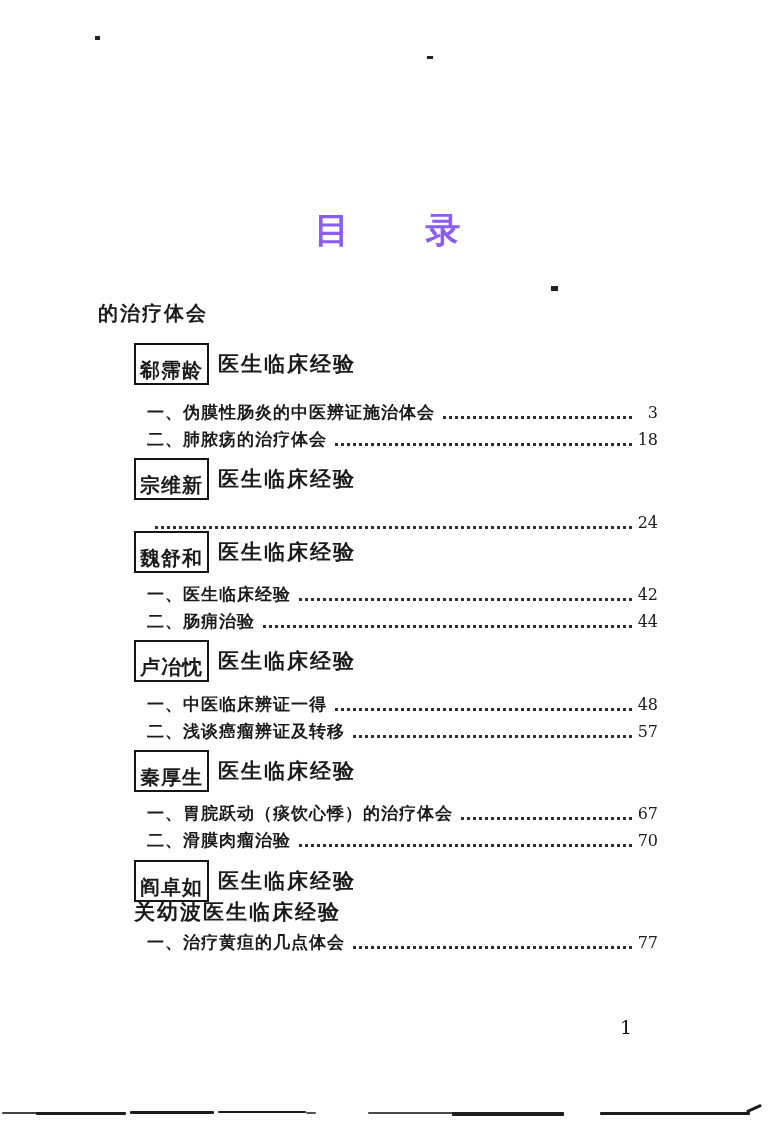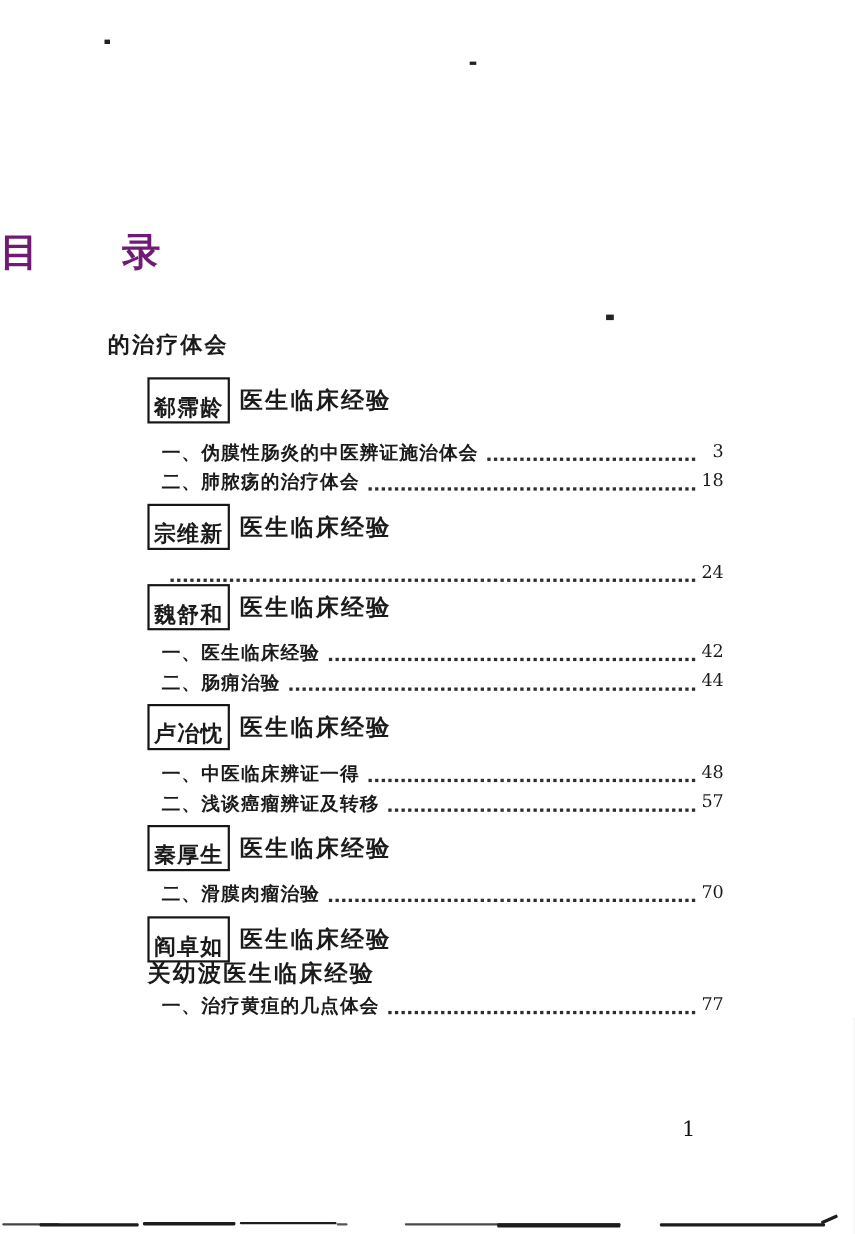--- a/index.html
+++ b/index.html
@@ -14,23 +14,23 @@
     color: #1b1b1b;
   }
 
   
   .title {
     margin: 0;
     padding-top: 210px;
     font-size: 35px;
     line-height: 40px;
     font-weight: bold;
-    text-align: left;
+    text-align: center;
     letter-spacing: 2px;
-    color: #701a75;
+    color: #8b5cf6;
   }
 
   
   .content { margin: 0 119px 0 98px; }
 
   .section-heading {
     margin: 52px 0 0 0;
     font-size: 20px;
     line-height: 23px;
     font-weight: bold;
@@ -70,21 +70,21 @@
   .s7 .doctor-header { margin-top: 3px; height: 26px; }
 
   .entries { margin-top: 15px; }
   .s1 .entries { margin-top: 21px; }
   .s2 .entries { margin-top: 16px; }
   .s4 .entries { margin-top: 16px; }
   .s7 .entries { margin-top: 5px; }
 
   .entry {
     display: flex;
-    align-items: flex-start;
+    align-items: center;
     margin-left: 49px;
     height: 27px;
     font-size: 17px;
     font-weight: bold;
     letter-spacing: 1px;
   }
   .entry-title { white-space: nowrap; padding-bottom: 3px; }
   .leader {
     flex: 1;
     align-self: flex-end;
@@ -214,20 +214,25 @@
       </div>
     </div>
 
     <div class="section s5">
       <div class="doctor-header">
         <span class="doctor-box">秦厚生</span>
         <span class="doctor-suffix">医生临床经验</span>
       </div>
       <div class="entries">
         <div class="entry">
+          <span class="entry-title">一、胃脘跃动（痰饮心悸）的治疗体会</span>
+          <span class="leader"></span>
+          <span class="entry-page">67</span>
+        </div>
+        <div class="entry">
           <span class="entry-title">二、滑膜肉瘤治验</span>
           <span class="leader"></span>
           <span class="entry-page">70</span>
         </div>
       </div>
     </div>
 
     <div class="section s6">
       <div class="doctor-header">
         <span class="doctor-box">阎卓如</span>

